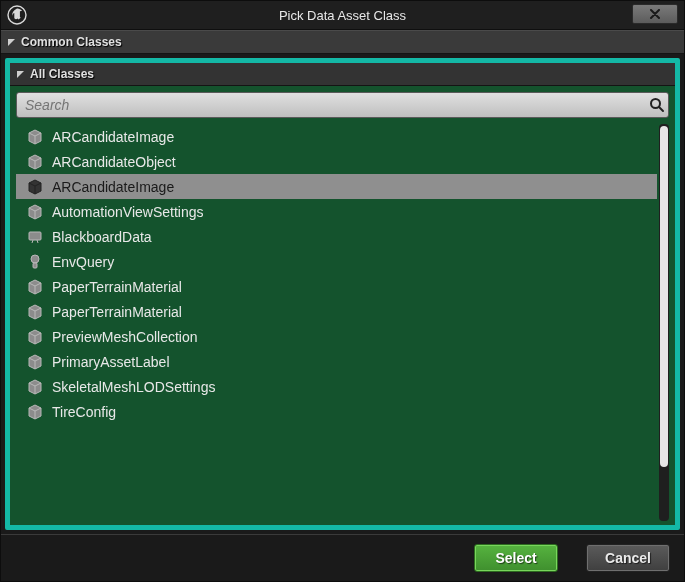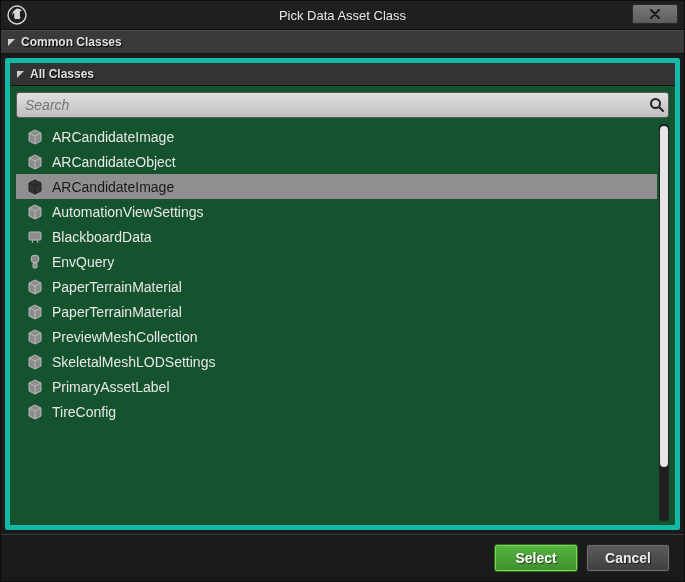--- a/index.html
+++ b/index.html
@@ -200,21 +200,21 @@
     display:flex;
   }
 
   
   .footer {
     height: 46px;
     display: flex;
     align-items: center;
     justify-content: flex-end;
     padding-right: 14px;
-    gap: 8px;
+    gap: 28px;
     border-top: 1px solid #3a3a3a;
   }
   .btn {
     min-width: 84px;
     height: 28px;
     border-radius: 3px;
     font-size: 14px;
     font-weight: bold;
     text-shadow: 1px 1px 1px rgba(0,0,0,0.6);
     display: flex;
@@ -371,30 +371,30 @@
             </span>
             <span>PreviewMeshCollection</span>
           </div>
           <div class="list-item">
             <span class="asset-icon">
               <svg width="14" height="16" viewBox="0 0 14 16">
     <path d="M7 1 L13 4 L13 12 L7 15 L1 12 L1 4 Z" fill="#8c8c8c" stroke="#b8b8b8" stroke-width="1"></path>
     <path d="M1 4 L7 7 L13 4 M7 7 L7 15" fill="none" stroke="#b8b8b8" stroke-width="1"></path>
   </svg>
             </span>
+            <span>PrimaryAssetLabel</span>
+          </div>
+          <div class="list-item">
+            <span class="asset-icon">
+              <svg width="14" height="16" viewBox="0 0 14 16">
+    <path d="M7 1 L13 4 L13 12 L7 15 L1 12 L1 4 Z" fill="#8c8c8c" stroke="#b8b8b8" stroke-width="1"></path>
+    <path d="M1 4 L7 7 L13 4 M7 7 L7 15" fill="none" stroke="#b8b8b8" stroke-width="1"></path>
+  </svg>
+            </span>
             <span>SkeletalMeshLODSettings</span>
-          </div>
-          <div class="list-item">
-            <span class="asset-icon">
-              <svg width="14" height="16" viewBox="0 0 14 16">
-    <path d="M7 1 L13 4 L13 12 L7 15 L1 12 L1 4 Z" fill="#8c8c8c" stroke="#b8b8b8" stroke-width="1"></path>
-    <path d="M1 4 L7 7 L13 4 M7 7 L7 15" fill="none" stroke="#b8b8b8" stroke-width="1"></path>
-  </svg>
-            </span>
-            <span>PrimaryAssetLabel</span>
           </div>
           <div class="list-item">
             <span class="asset-icon">
               <svg width="14" height="16" viewBox="0 0 14 16">
     <path d="M7 1 L13 4 L13 12 L7 15 L1 12 L1 4 Z" fill="#8c8c8c" stroke="#b8b8b8" stroke-width="1"></path>
     <path d="M1 4 L7 7 L13 4 M7 7 L7 15" fill="none" stroke="#b8b8b8" stroke-width="1"></path>
   </svg>
             </span>
             <span>TireConfig</span>
           </div>

